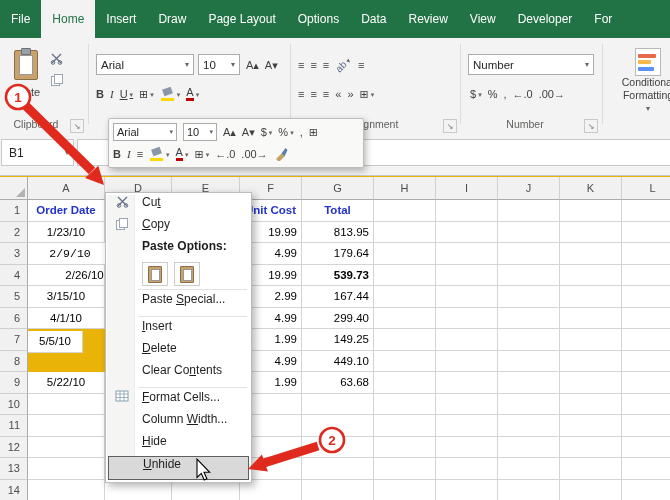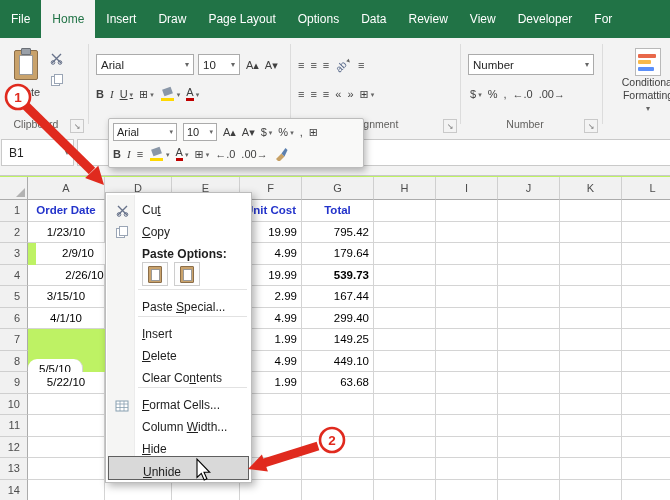--- a/index.html
+++ b/index.html
@@ -1,17 +1,17 @@
 <!DOCTYPE html>
 <html style="--excel-green: #217346; --header-blue: #2333cb;"><head>
 <meta charset="utf-8">
 <style>
   html,body{margin:0;padding:0;}
   body{font-family:"Liberation Sans","DejaVu Sans",sans-serif;}
-  .app{position:relative;width:670px;height:500px;overflow:hidden;background:#bef264;-webkit-font-smoothing:antialiased;}
+  .app{position:relative;width:670px;height:500px;overflow:hidden;background:#eab308;-webkit-font-smoothing:antialiased;}
 
   
   .tabbar{position:absolute;left:0;top:0;width:100%;height:38px;background:var(--excel-green);display:flex;align-items:stretch;overflow:hidden;}
   .tab{color:#fff;font-size:12px;padding:0 11px;display:flex;align-items:center;white-space:nowrap;cursor:default;}
   .tab.active{background:#f3f3f3;color:var(--excel-green);}
 
   
   .ribbon{position:absolute;left:0;top:38px;width:100%;height:96px;background:#f3f3f3;border-bottom:1px solid #d0d0d0;}
   .rsep{position:absolute;top:6px;height:80px;width:1px;background:#dcdcdc;}
   .glabel{position:absolute;top:80px;font-size:10.5px;color:#605f5d;text-align:center;}
@@ -65,21 +65,21 @@
 
   
   .minitb{position:absolute;left:108px;top:118px;width:256px;height:50px;background:#f9f9f8;border:1px solid #bcbcbc;border-radius:2px;box-shadow:2px 3px 7px rgba(0,0,0,.28);z-index:15;padding:2px 4px;box-sizing:border-box;}
   .mrow{display:flex;align-items:center;gap:6px;height:22px;}
   .mcombo{background:#fff;border:1px solid #ababab;font-size:11px;color:#262626;display:flex;align-items:center;padding:0 3px;height:18px;box-sizing:border-box;}
   .mcombo .dd{margin-left:auto;color:#666;font-size:7px;padding-left:3px;}
 
   
   .cmenu{position:absolute;z-index:20;background:#fff;border:1px solid #bcbcbc;box-shadow:3px 3px 8px rgba(0,0,0,.3);padding:2px 1px;box-sizing:border-box;}
   .cmenu::before{content:"";position:absolute;left:1px;top:2px;bottom:2px;width:27px;background:#f5f5f4;border-right:1px solid #ececec;}
-  .mitem,.mlabel{position:relative;height:22px;display:flex;align-items:flex-end;padding-left:35px;font-size:12px;color:#1e1e1e;box-sizing:border-box;}
+  .mitem,.mlabel{position:relative;height:22px;display:flex;align-items:flex-start;padding-left:35px;font-size:12px;color:#1e1e1e;box-sizing:border-box;}
   .mlabel{font-weight:bold;}
   .mitem .gic{position:absolute;left:7px;width:16px;display:flex;justify-content:center;}
   .mitem.hi{background:#d9d9d9;border:1px solid #5f5f5f;height:24px;margin:0 1px;padding-left:34px;}
   .msep{height:1px;background:#e2e2e2;margin:2px 3px 2px 31px;position:relative;}
   .mpaste{position:relative;height:26px;display:flex;align-items:center;gap:6px;padding-left:35px;}
   .pobtn{width:24px;height:22px;border:1px solid #cdcdcd;background:#fdfdfd;display:flex;align-items:center;justify-content:center;position:relative;}
   .clipmini{width:12px;height:15px;background:#c9a26b;border:1px solid #8a6d49;position:relative;border-radius:1px;}
   .clipmini .page{position:absolute;left:2px;top:2px;width:7px;height:10px;background:#fff;border:1px solid #999;}
 
   
@@ -241,28 +241,28 @@
       <div class="cell" style="left: 374px; top: 200px; width: 62px; height: 21.5px;"></div>
       <div class="cell" style="left: 436px; top: 200px; width: 62px; height: 21.5px;"></div>
       <div class="cell" style="left: 498px; top: 200px; width: 62px; height: 21.5px;"></div>
       <div class="cell" style="left: 560px; top: 200px; width: 62px; height: 21.5px;"></div>
       <div class="cell" style="left: 622px; top: 200px; width: 62px; height: 21.5px;"></div>
       <div class="rowhdr" style="left: 0px; top: 221.5px; width: 28px; height: 21.5px;">2</div>
       <div class="cell cctr" style="left: 28px; top: 221.5px; width: 77px; height: 21.5px;">1/23/10</div>
       <div class="cell" style="left: 105px; top: 221.5px; width: 67px; height: 21.5px;"></div>
       <div class="cell" style="left: 172px; top: 221.5px; width: 68px; height: 21.5px;"></div>
       <div class="cell cnum" style="left: 240px; top: 221.5px; width: 62px; height: 21.5px;">19.99</div>
-      <div class="cell cnum" style="left: 302px; top: 221.5px; width: 72px; height: 21.5px;">795.42</div>
+      <div class="cell cnum" style="left: 302px; top: 221.5px; width: 72px; height: 21.5px;">813.95</div>
       <div class="cell" style="left: 374px; top: 221.5px; width: 62px; height: 21.5px;"></div>
       <div class="cell" style="left: 436px; top: 221.5px; width: 62px; height: 21.5px;"></div>
       <div class="cell" style="left: 498px; top: 221.5px; width: 62px; height: 21.5px;"></div>
       <div class="cell" style="left: 560px; top: 221.5px; width: 62px; height: 21.5px;"></div>
       <div class="cell" style="left: 622px; top: 221.5px; width: 62px; height: 21.5px;"></div>
       <div class="rowhdr" style="left: 0px; top: 243px; width: 28px; height: 21.5px;">3</div>
-      <div class="cell cctr" style="left: 36px; top: 243px; width: 85px; height: 21.5px;">2/9/10</div>
+      <div class="cell cctr" style="left: 28px; top: 243px; width: 85px; height: 21.5px; font-family: Liberation Mono, monospace;">2/9/10</div>
       <div class="cell" style="left: 105px; top: 243px; width: 67px; height: 21.5px;"></div>
       <div class="cell" style="left: 172px; top: 243px; width: 68px; height: 21.5px;"></div>
       <div class="cell cnum" style="left: 240px; top: 243px; width: 62px; height: 21.5px;">4.99</div>
       <div class="cell cnum" style="left: 302px; top: 243px; width: 72px; height: 21.5px;">179.64</div>
       <div class="cell" style="left: 374px; top: 243px; width: 62px; height: 21.5px;"></div>
       <div class="cell" style="left: 436px; top: 243px; width: 62px; height: 21.5px;"></div>
       <div class="cell" style="left: 498px; top: 243px; width: 62px; height: 21.5px;"></div>
       <div class="cell" style="left: 560px; top: 243px; width: 62px; height: 21.5px;"></div>
       <div class="cell" style="left: 622px; top: 243px; width: 62px; height: 21.5px;"></div>
       <div class="rowhdr" style="left: 0px; top: 264.5px; width: 28px; height: 21.5px;">4</div>
@@ -302,21 +302,21 @@
       <div class="cell" style="left: 105px; top: 329px; width: 67px; height: 21.5px;"></div>
       <div class="cell" style="left: 172px; top: 329px; width: 68px; height: 21.5px;"></div>
       <div class="cell cnum" style="left: 240px; top: 329px; width: 62px; height: 21.5px;">1.99</div>
       <div class="cell cnum" style="left: 302px; top: 329px; width: 72px; height: 21.5px;">149.25</div>
       <div class="cell" style="left: 374px; top: 329px; width: 62px; height: 21.5px;"></div>
       <div class="cell" style="left: 436px; top: 329px; width: 62px; height: 21.5px;"></div>
       <div class="cell" style="left: 498px; top: 329px; width: 62px; height: 21.5px;"></div>
       <div class="cell" style="left: 560px; top: 329px; width: 62px; height: 21.5px;"></div>
       <div class="cell" style="left: 622px; top: 329px; width: 62px; height: 21.5px;"></div>
       <div class="rowhdr" style="left: 0px; top: 350.5px; width: 28px; height: 21.5px;">8</div>
-      <div class="cell cctr" style="left: 28px; top: 359px; width: 55px; height: 21.5px; border-radius: 9px;">5/5/10</div>
+      <div class="cell cctr" style="left: 28px; top: 331px; width: 55px; height: 21.5px;">5/5/10</div>
       <div class="cell" style="left: 105px; top: 350.5px; width: 67px; height: 21.5px;"></div>
       <div class="cell" style="left: 172px; top: 350.5px; width: 68px; height: 21.5px;"></div>
       <div class="cell cnum" style="left: 240px; top: 350.5px; width: 62px; height: 21.5px;">4.99</div>
       <div class="cell cnum" style="left: 302px; top: 350.5px; width: 72px; height: 21.5px;">449.10</div>
       <div class="cell" style="left: 374px; top: 350.5px; width: 62px; height: 21.5px;"></div>
       <div class="cell" style="left: 436px; top: 350.5px; width: 62px; height: 21.5px;"></div>
       <div class="cell" style="left: 498px; top: 350.5px; width: 62px; height: 21.5px;"></div>
       <div class="cell" style="left: 560px; top: 350.5px; width: 62px; height: 21.5px;"></div>
       <div class="cell" style="left: 622px; top: 350.5px; width: 62px; height: 21.5px;"></div>
       <div class="rowhdr" style="left: 0px; top: 372px; width: 28px; height: 21.5px;">9</div>

